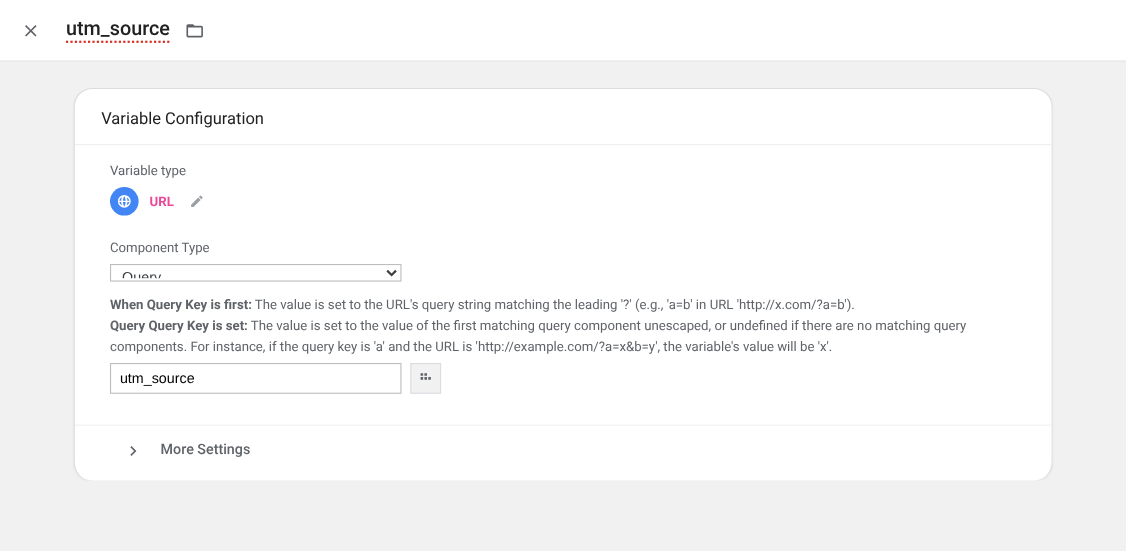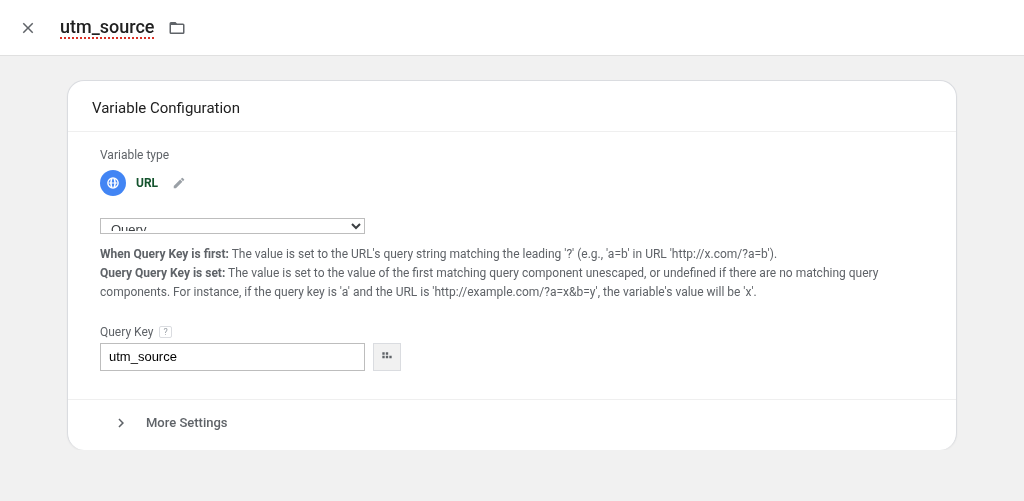--- a/index.html
+++ b/index.html
@@ -72,21 +72,21 @@
       width: 26px; height: 26px;
       background: #4285f4;
       border-radius: 50%;
       display: flex; align-items: center; justify-content: center;
       margin-right: 10px;
     }
     .type-icon svg { fill: #fff; width: 14px; height: 14px; }
     .type-name {
       font-size: 12px;
       font-weight: 700;
-      color: #14532d;
+      color: #ec4899;
       margin-right: 14px;
     }
     .pencil-icon {
       width: 14px; height: 14px;
       fill: #9aa0a6;
       cursor: pointer;
     }
     .form-select {
       width: 265px;
       height: 16px;
@@ -181,32 +181,29 @@
         <svg viewBox="0 0 24 24">
             <path d="M12 2a10 10 0 1 0 0 20 10 10 0 0 0 0-20zm7.93 9h-3.02a16 16 0 0 0-1.3-5.3A8.03 8.03 0 0 1 19.93 11zM12 4c.9 1.3 1.9 3.5 2.1 7h-4.2c.2-3.5 1.2-5.7 2.1-7zM8.4 5.7A16 16 0 0 0 7.1 11H4.07A8.03 8.03 0 0 1 8.4 5.7zM4.07 13H7.1c.2 2 .7 3.8 1.3 5.3A8.03 8.03 0 0 1 4.07 13zM12 20c-.9-1.3-1.9-3.5-2.1-7h4.2c-.2 3.5-1.2 5.7-2.1 7zm3.6-1.7c.6-1.5 1.1-3.3 1.3-5.3h3.03a8.03 8.03 0 0 1-4.33 5.3z"></path>
           </svg>
       </div>
       <span class="type-name">URL</span>
       <svg class="pencil-icon" viewBox="0 0 24 24">
           <path d="M3 17.25V21h3.75L17.81 9.94l-3.75-3.75L3 17.25zM20.71 7.04a1 1 0 0 0 0-1.41l-2.34-2.34a1 1 0 0 0-1.41 0l-1.83 1.83 3.75 3.75 1.83-1.83z"></path>
         </svg>
     </div>
 
+    <div class="subtle-label">Component Type</div>
     <select class="form-select">
       <option>Query</option>
     </select>
     <div class="help-text">
       <b>When Query Key is first:</b><span> The value is set to the URL's query string matching the leading '?' (e.g., 'a=b' in URL 'http://x.com/?a=b').</span><br>
       <b>Query Query Key is set:</b><span> The value is set to the value of the first matching query component unescaped, or undefined if there are no matching query components. For instance, if the query key is 'a' and the URL is 'http://example.com/?a=x&amp;b=y', the variable's value will be 'x'.</span>
     </div>
 
-    <div class="qk-label-row">
-      <span class="subtle-label" style="margin-bottom:0">Query Key</span>
-      <span class="help-badge">?</span>
-    </div>
     <div class="input-row">
       <input class="text-input" type="text" value="utm_source" style="">
       <div class="picker-btn">
         <svg viewBox="0 0 24 24">
             <path d="M4 10h4v4H4zm6 0h4v4h-4zm6 0h4v4h-4zM4 4h4v4H4zm6 0h4v4h-4z"></path>
           </svg>
       </div>
     </div>
   </div>
   <div class="divider"></div>

